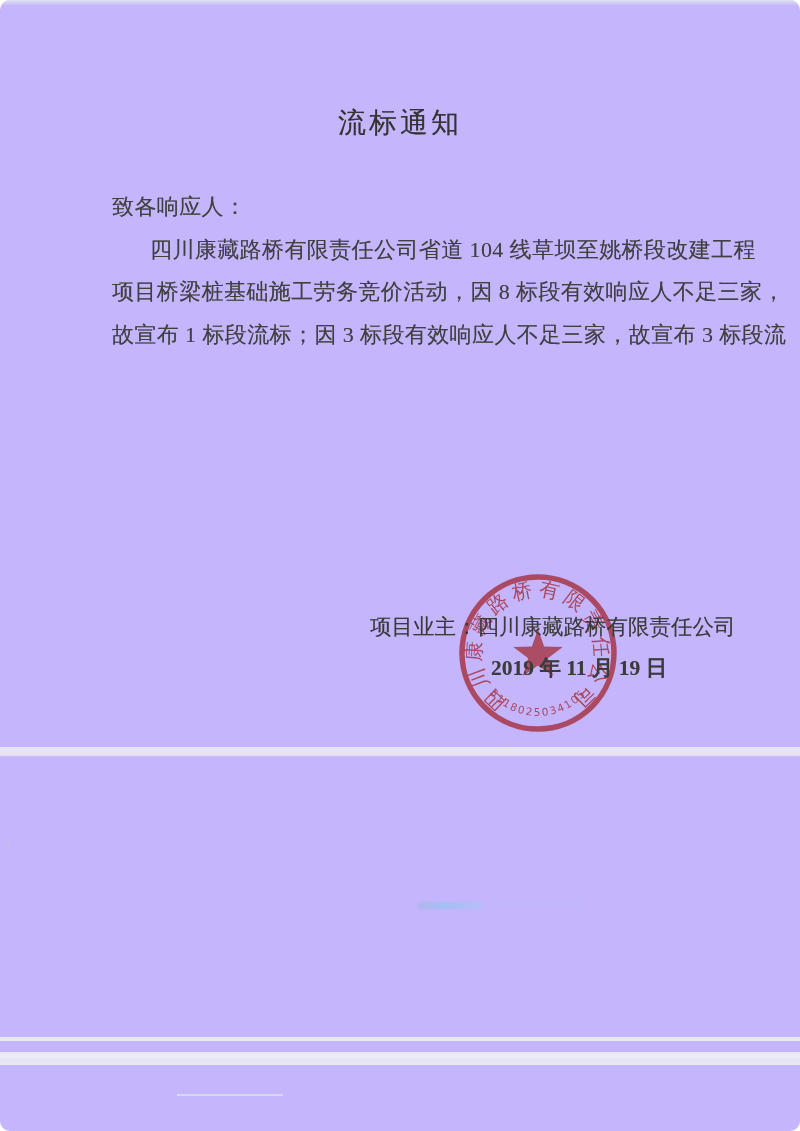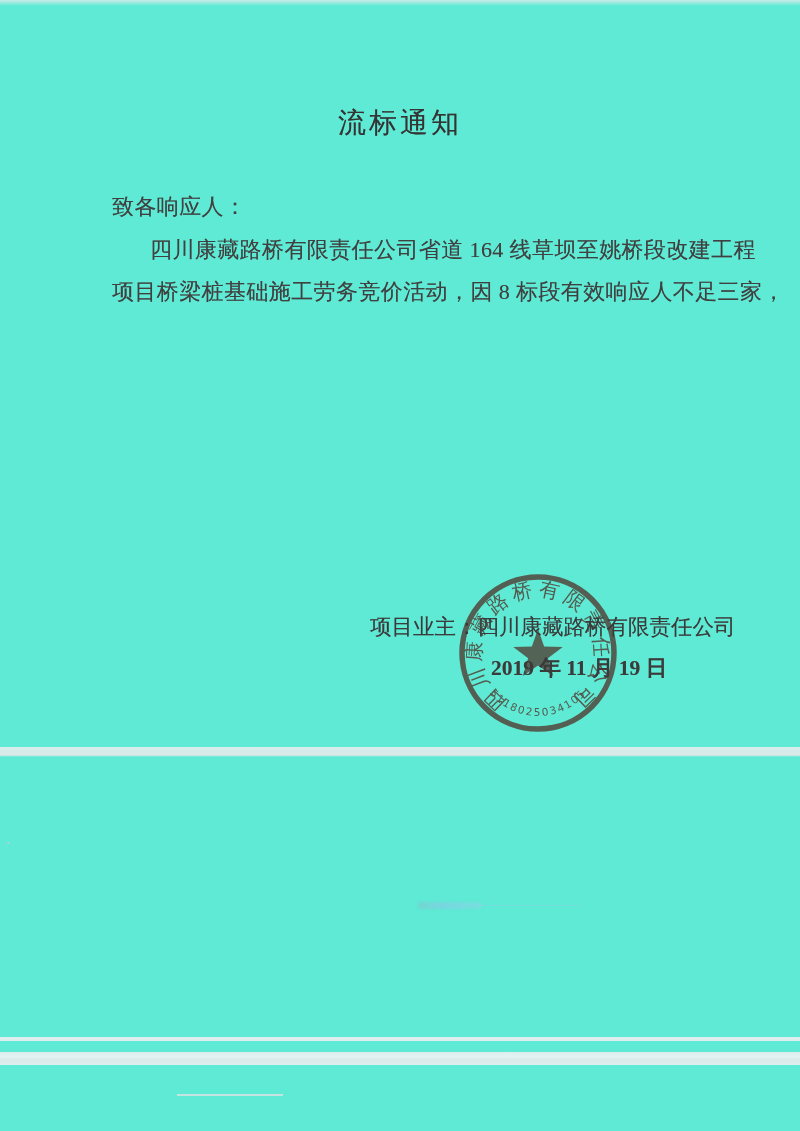--- a/index.html
+++ b/index.html
@@ -1,22 +1,23 @@
 <!DOCTYPE html>
 <html><head>
 <meta charset="utf-8">
 <style>
   html,body{margin:0;padding:0;}
   .page{
     position:relative;
     width:800px;height:1131px;
-    background:#5eead4;
+    background:#c4b5fd;
     overflow:hidden;
     font-family:"Liberation Serif","DejaVu Serif",serif;
     color:#3d3d3d;
+    border-radius:10px;
   }
   
   .top-edge{
     position:absolute;left:0;top:0;width:800px;height:6px;
     background:linear-gradient(to bottom,#e7ecec, rgba(250,251,253,0));
     opacity:.8;
   }
   .doc-title{
     position:absolute;left:0;top:104px;width:800px;
     text-align:center;
@@ -93,22 +94,23 @@
 <body>
 
 <div class="page">
 
   <div class="top-edge"></div>
 
   <div class="doc-title">流标通知</div>
 
   <div class="text-block">
     <div class="para-line">致各响应人：</div>
-    <div class="para-line indent">四川康藏路桥有限责任公司省道 164 线草坝至姚桥段改建工程</div>
+    <div class="para-line indent">四川康藏路桥有限责任公司省道 104 线草坝至姚桥段改建工程</div>
     <div class="para-line">项目桥梁桩基础施工劳务竞价活动，因 8 标段有效响应人不足三家，</div>
+    <div class="para-line">故宣布 1 标段流标；因 3 标段有效响应人不足三家，故宣布 3 标段流</div>
   </div>
 
   <div class="signature-line"><span>项目业主：</span><span>四川康藏路桥有限责任公司</span></div>
 
   <div class="date-line">2019 年 11 月 19 日</div>
 
   <svg class="seal" viewBox="0 0 190 190" xmlns="http://www.w3.org/2000/svg">
     <defs>
       <path id="sealTopArc" d="M 66.5,144.4 A 57,57 0 1 1 123.5,144.4" fill="none"></path>
       <path id="sealBottomArc" d="M 43.4,131.1 A 63,63 0 0 0 146.6,131.1" fill="none"></path>

